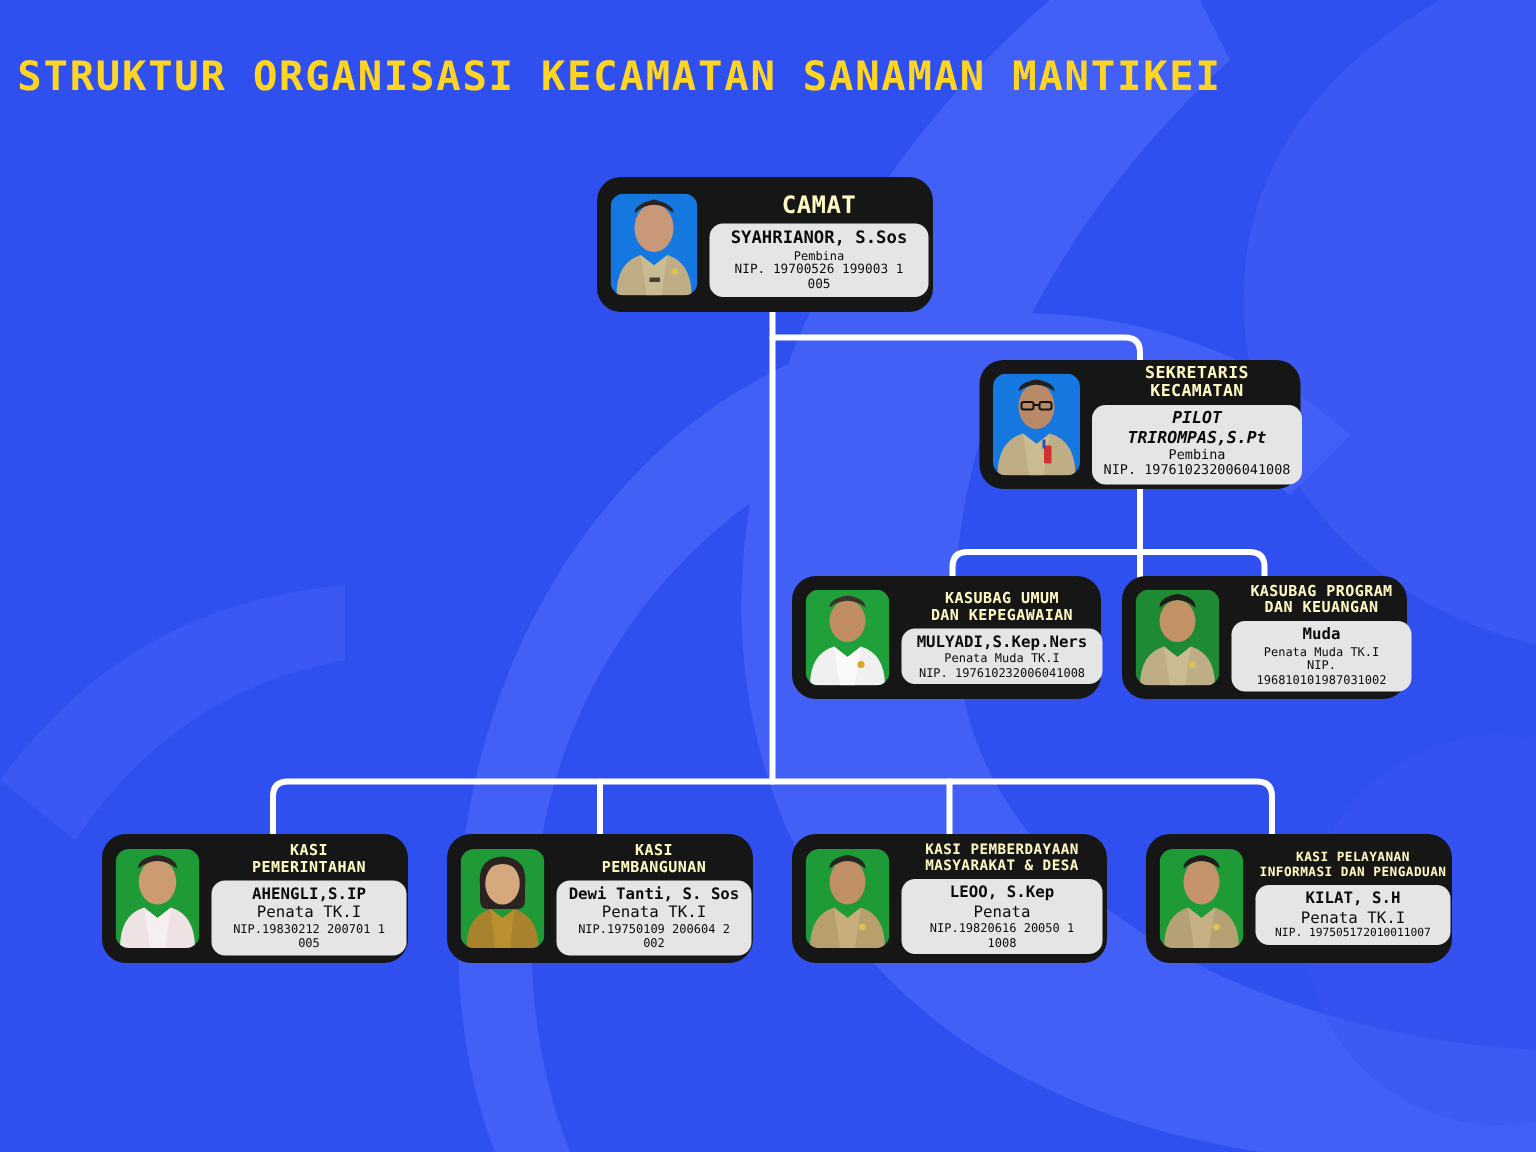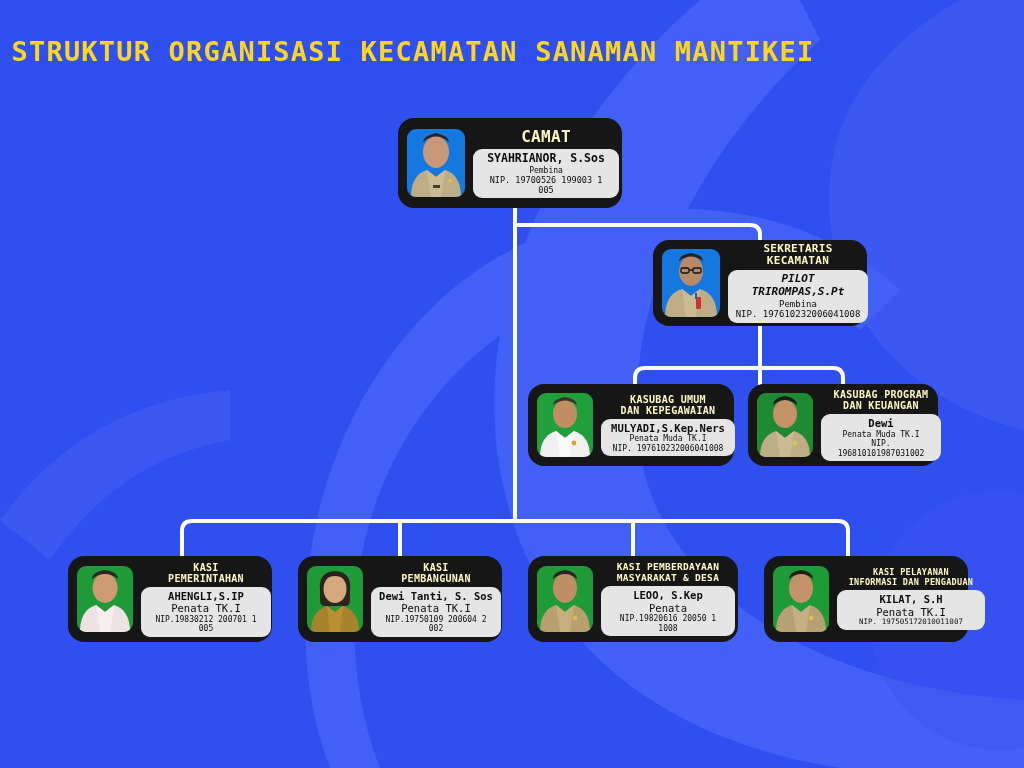--- a/index.html
+++ b/index.html
@@ -116,21 +116,21 @@
   .kasi .p-rank{ font-size:10.5px; }
   .kasi .p-nip { font-size:8px; }
   #n-k1 { left:68px;  width:204px; }
   #n-k1 .plate { width:130px; }
   #n-k2 { left:298px; width:204px; }
   #n-k2 .plate { width:130px; }
   #n-k3 { left:528px; width:210px; }
   #n-k3 .plate { width:134px; }
   #n-k3 .role { font-size:9.5px; }
   #n-k4 { left:764px; width:204px; }
-  #n-k4 .plate { width:148px; }
+  #n-k4 .plate { width:130px; }
   #n-k4 .role { font-size:8.5px; }
   #n-k4 .p-nip { font-size:7.5px; }
 </style>
 </head>
 <body>
 
 <svg id="bg" viewBox="0 0 1024 768">
   <rect x="0" y="0" width="1024" height="768" fill="#2F4FEF"></rect>
   <path d="M 1024 0 L 1024 430 C 900 400 820 300 830 180 C 836 100 890 40 960 0 Z" fill="#3C58F2"></path>
   <path d="M 700 0 C 560 120 470 300 500 470 C 530 640 660 740 840 768 L 1024 768 L 1024 700 C 840 690 660 600 640 450 C 620 300 700 150 820 40 L 800 0 Z" fill="#4260F5"></path>
@@ -237,21 +237,21 @@
       <path d="M16 12 Q28 2 40 12 Q40 5 28 3 Q16 5 16 12 Z" fill="#1E1A17"></path>
       <path d="M3 64 Q3 43 19 38 L28 45 L37 38 Q53 43 53 64 Z" fill="#BFAE85"></path>
       <path d="M19 38 L28 45 L37 38 L33 64 L23 64 Z" fill="#CBBB93"></path>
       <circle cx="38" cy="50" r="2.2" fill="#E0C250"></circle>
     </svg>
   </div>
   <div class="nodebody">
     <div class="role">KASUBAG PROGRAM
 DAN KEUANGAN</div>
     <div class="plate">
-      <div class="p-name">Dewi</div>
+      <div class="p-name">Muda</div>
       <div class="p-rank">Penata Muda TK.I</div>
       <div class="p-nip">NIP. 196810101987031002</div>
     </div>
   </div>
 </div>
 
 <div class="node kasi" id="n-k1">
   <div class="photo">
     <svg width="56" height="66" viewBox="0 0 56 66">
       <rect width="56" height="66" fill="#1E9A36"></rect>

